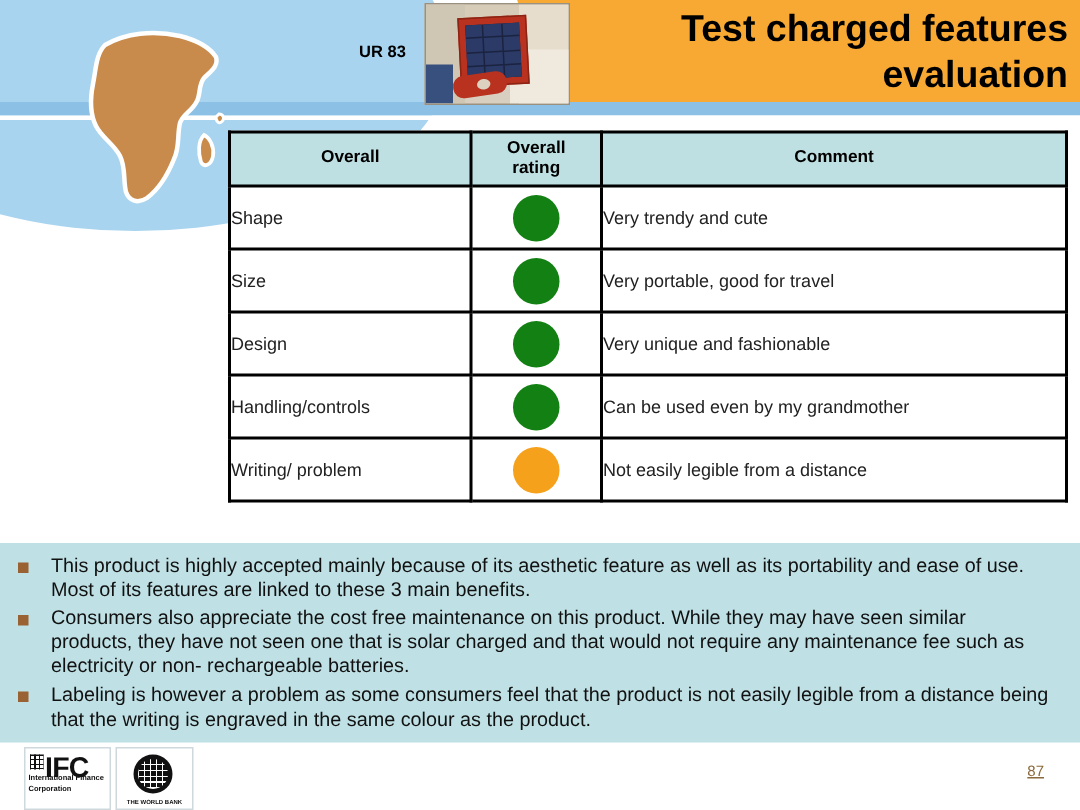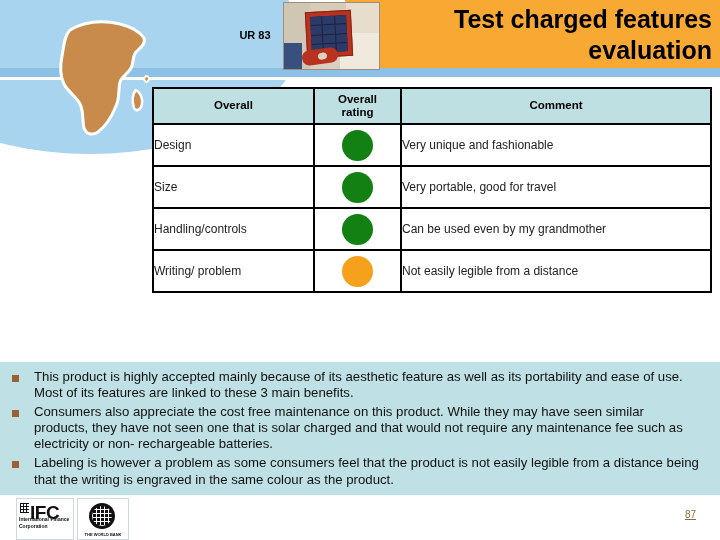--- a/index.html
+++ b/index.html
@@ -358,28 +358,33 @@
         <th>Overall</th>
         <th>
           <span>Overall</span><br>
           <span>rating</span>
         </th>
         <th>Comment</th>
       </tr>
     </thead>
     <tbody>
         <tr>
-          <td class="feature-cell">Design</td>
+          <td class="feature-cell">Shape</td>
           <td class="rating-cell"><span class="dot" style="background: rgb(18, 128, 18);"></span></td>
-          <td class="comment-cell">Very unique and fashionable</td>
+          <td class="comment-cell">Very trendy and cute</td>
         </tr>
         <tr>
           <td class="feature-cell">Size</td>
           <td class="rating-cell"><span class="dot" style="background: rgb(18, 128, 18);"></span></td>
           <td class="comment-cell">Very portable, good for travel</td>
+        </tr>
+        <tr>
+          <td class="feature-cell">Design</td>
+          <td class="rating-cell"><span class="dot" style="background: rgb(18, 128, 18);"></span></td>
+          <td class="comment-cell">Very unique and fashionable</td>
         </tr>
         <tr>
           <td class="feature-cell">Handling/controls</td>
           <td class="rating-cell"><span class="dot" style="background: rgb(18, 128, 18);"></span></td>
           <td class="comment-cell">Can be used even by my grandmother</td>
         </tr>
         <tr>
           <td class="feature-cell">Writing/ problem</td>
           <td class="rating-cell"><span class="dot" style="background: rgb(245, 161, 28);"></span></td>
           <td class="comment-cell">Not easily legible from a distance</td>

